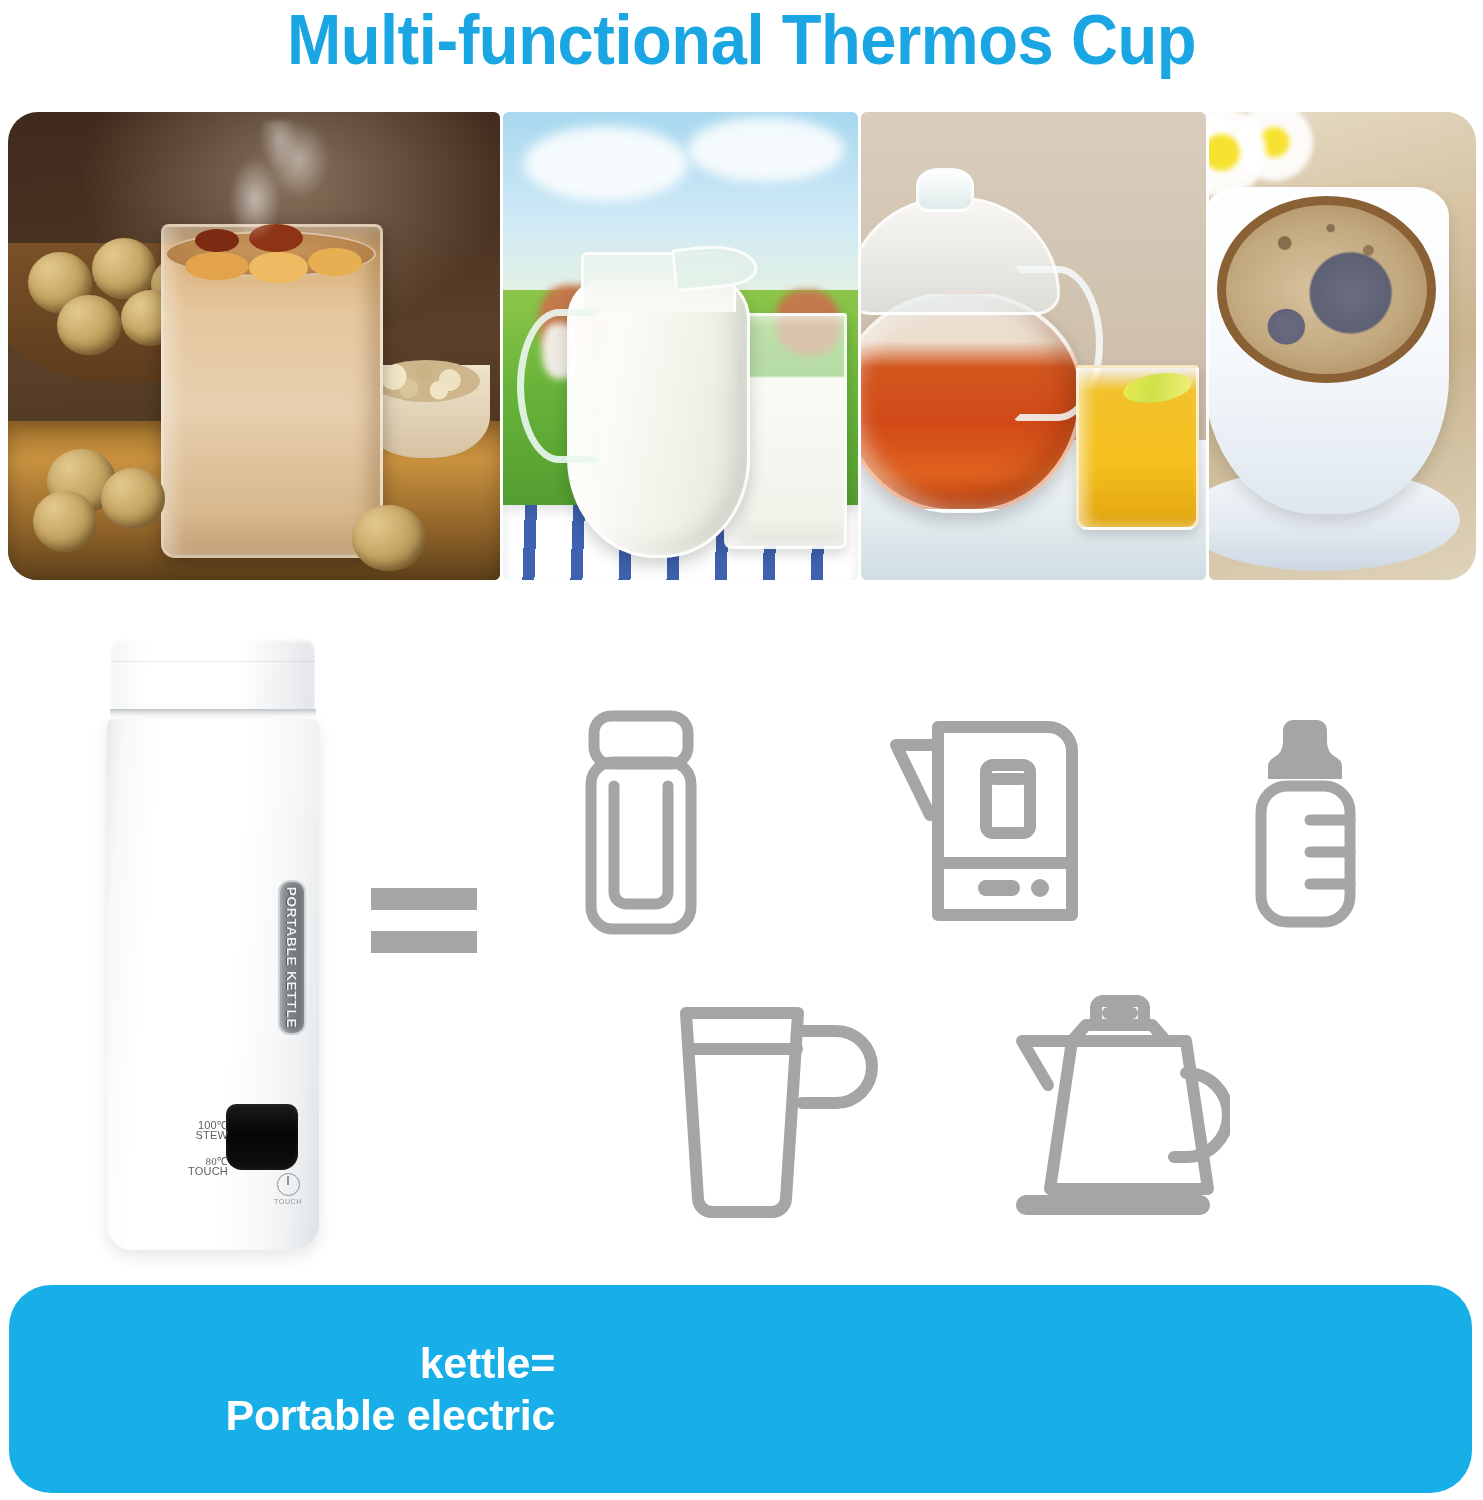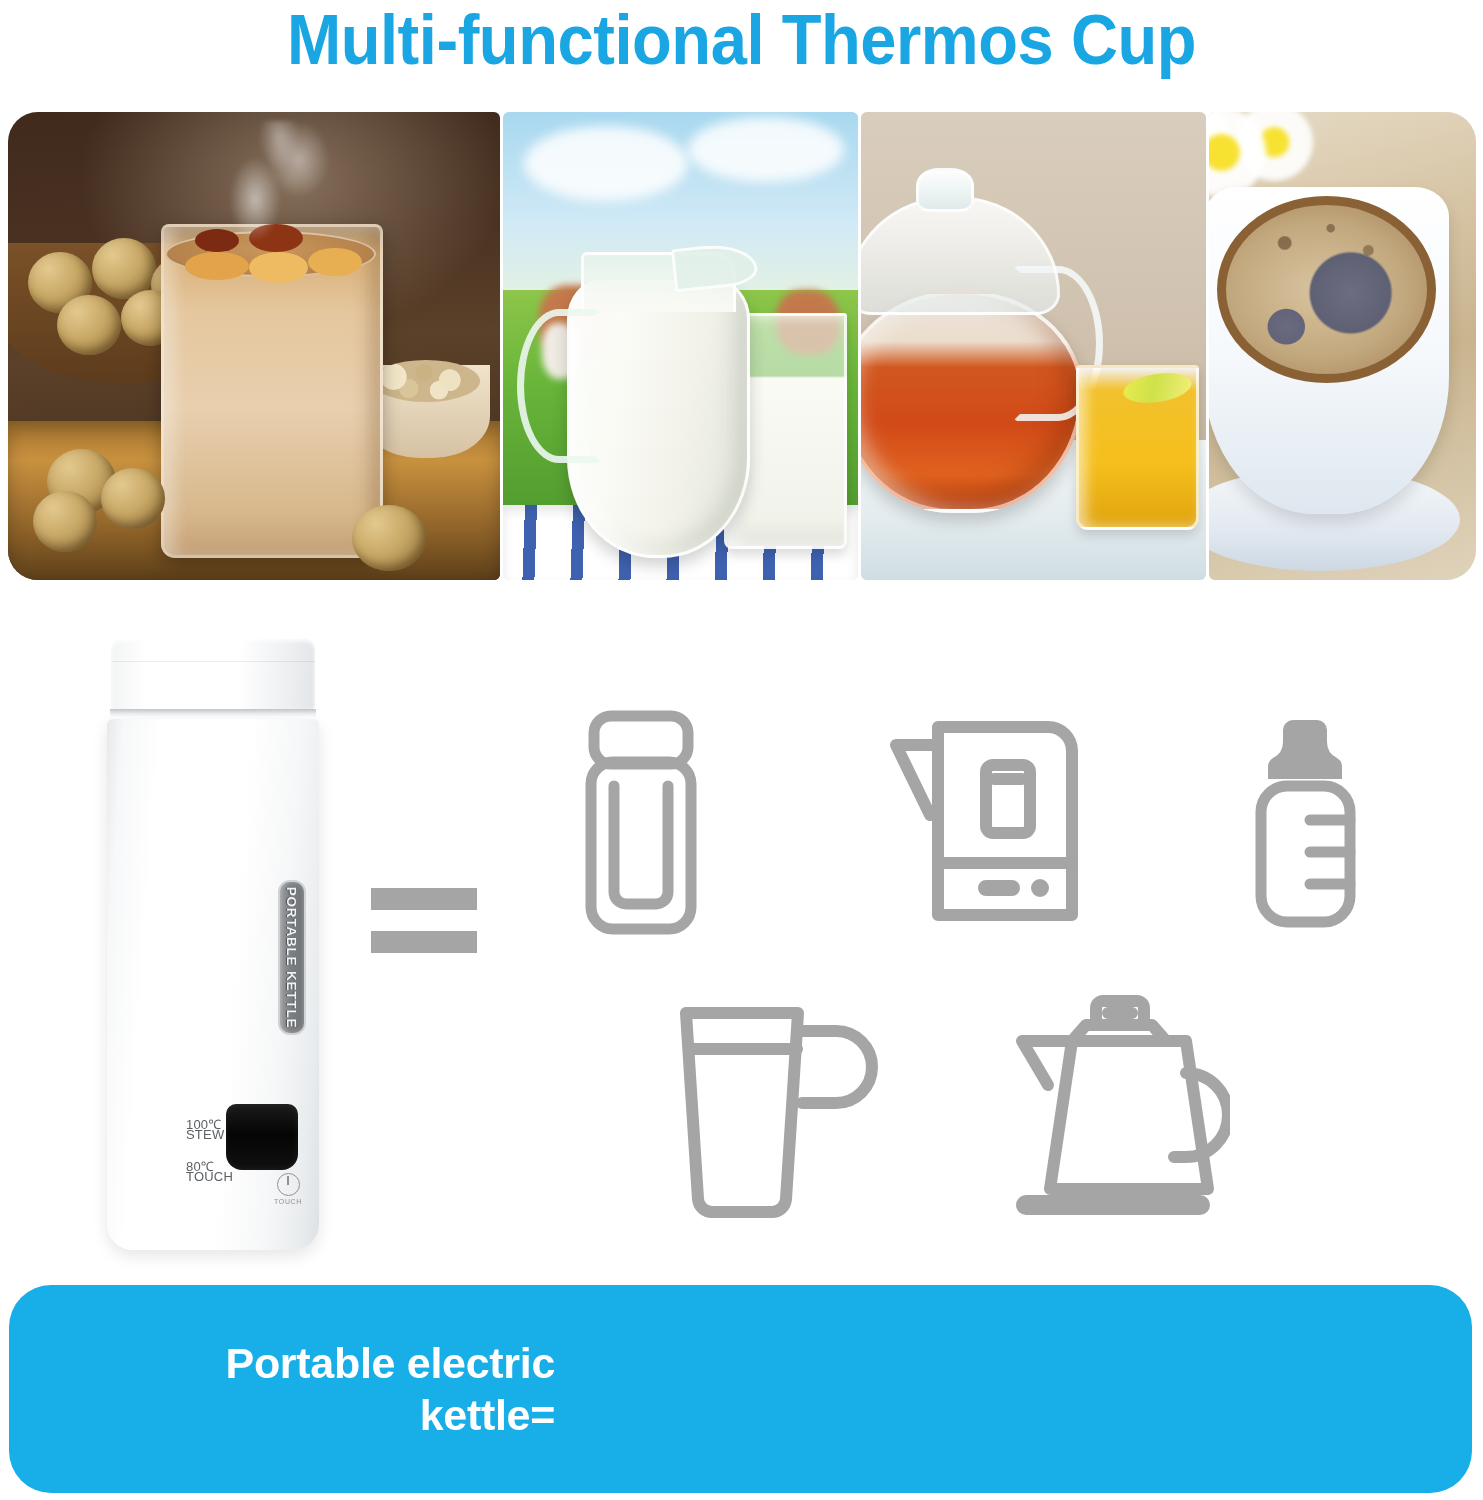--- a/index.html
+++ b/index.html
@@ -307,28 +307,28 @@
   }
   .kettle-screen {
     position: absolute; left: 119px; top: 465px;
     width: 72px; height: 66px;
     background: linear-gradient(180deg,#1b1b1b 0%, #050505 45%, #101010 100%);
     border-radius: 10px 10px 16px 16px;
     box-shadow: inset 0 0 6px rgba(255,255,255,.08);
   }
   .kettle-modes {
     position: absolute; left: 79px; top: 481px;
-    width: 42px; text-align: left;
+    width: 42px; text-align: right;
     color: #5c6065;
-    font-size: 13px;
+    font-size: 11px;
     line-height: 10px;
     font-family: "Liberation Sans", sans-serif;
     letter-spacing: .2px;
   }
-  .kettle-modes .mode-b { margin-top: 22px; }
+  .kettle-modes .mode-b { margin-top: 16px; font-family: Liberation Serif, serif; }
   .kettle-touch {
     position: absolute; left: 158px; top: 534px;
     width: 46px; text-align: center;
   }
   .kettle-touch .pwr {
     width: 21px; height: 21px;
     margin: 0 auto;
     border: 1.6px solid #8e9296;
     border-radius: 50%;
     position: relative;
@@ -565,18 +565,18 @@
       <path d="M72 46 h114 l22 148 h-158 z"></path>
       <path d="M86 30 h66 l14 16 h-94 z"></path>
       <path d="M72 46 H22 l26 44"></path>
       <path d="M186 78 a42 42 0 0 1 0 84 h-12"></path>
       <rect x="16" y="200" width="194" height="20" rx="10" fill="#A5A5A5" stroke="none"></rect>
     </svg>
   </div>
 
   <div id="banner">
     <div id="banner-left">
+      <div>kettle=</div>
       <div>Portable electric</div>
-      <div>kettle=</div>
     </div>
   </div>
 
 </div>
 
 </body></html>

